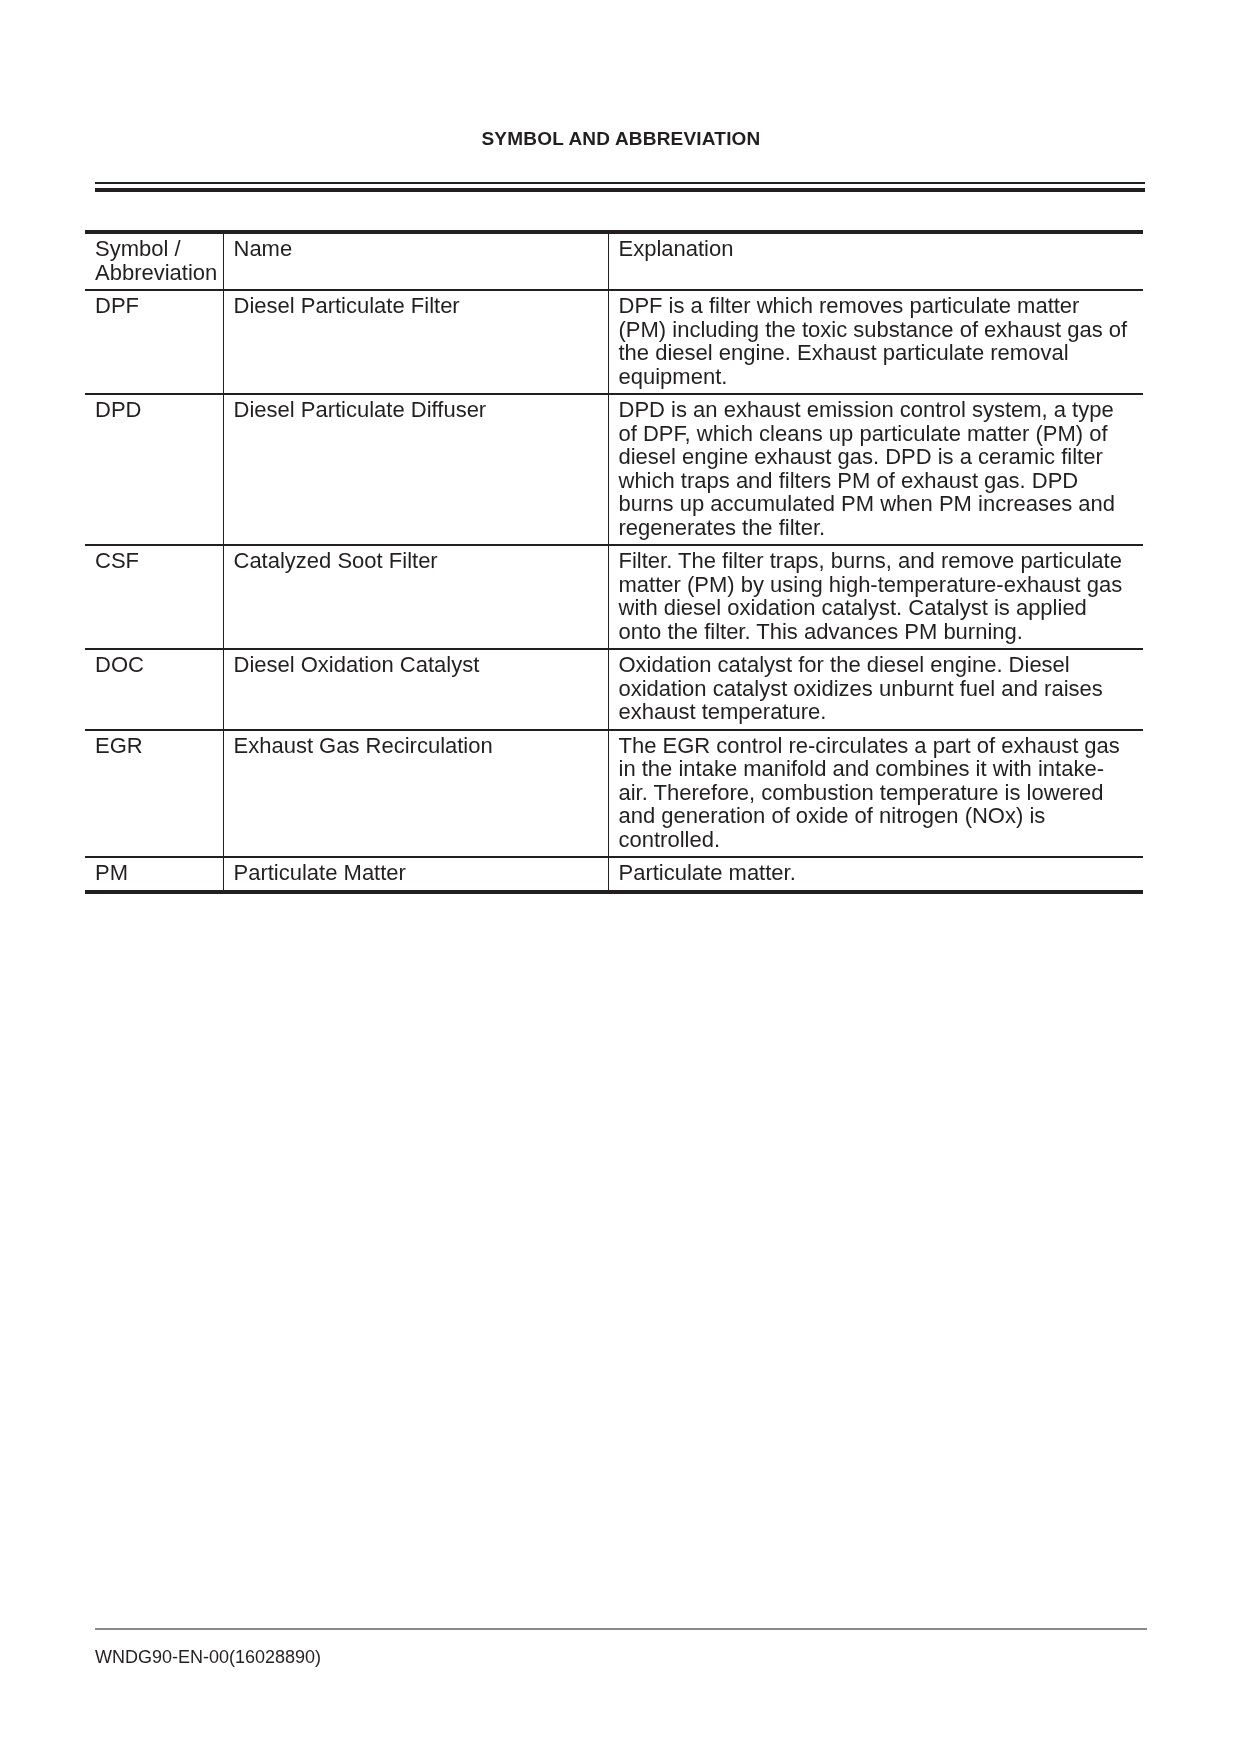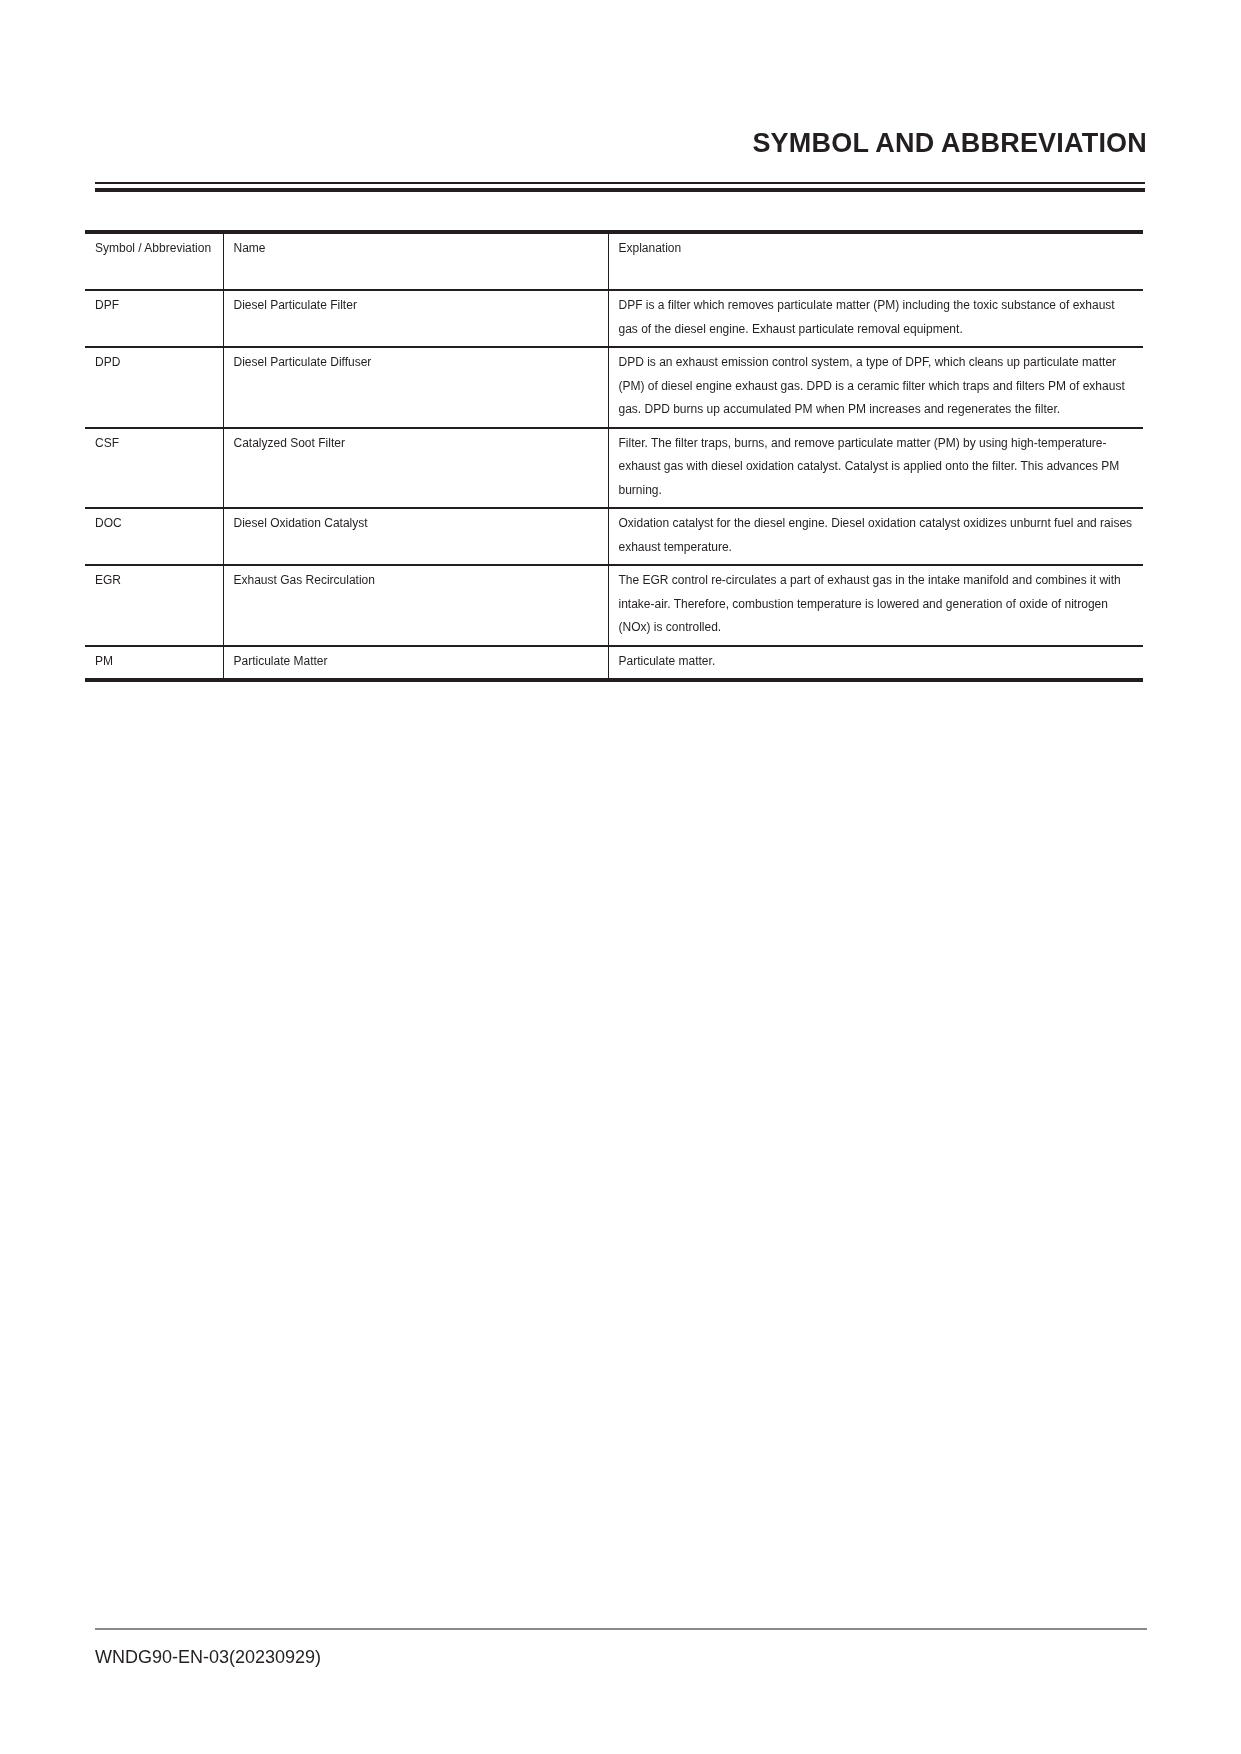--- a/index.html
+++ b/index.html
@@ -12,22 +12,22 @@
     color: #231f20;
     overflow: hidden;
   }
 
   
   .page-title {
     position: absolute;
     left: 95px;
     width: 1052px;
     top: 128px;
-    text-align: right;
-    font-size: 27px;
+    text-align: center;
+    font-size: 19px;
     font-weight: bold;
     letter-spacing: 0.2px;
     color: #231f20;
   }
   .title-rule {
     position: absolute;
     left: 95px;
     width: 1050px;
     top: 182px;
     height: 10px;
@@ -39,21 +39,21 @@
   
   table.sym-table {
     position: absolute;
     left: 85px;
     top: 230px;
     width: 1058px;
     border-collapse: collapse;
     table-layout: fixed;
     border-top: 4px solid #231f20;
     border-bottom: 4px solid #231f20;
-    font-size: 12px;
+    font-size: 22px;
     line-height: 23.5px;
   }
   table.sym-table th, table.sym-table td {
     vertical-align: top;
     text-align: left;
     font-weight: normal;
     padding: 3px 10px 5px 10px;
     border-bottom: 2px solid #231f20;
     color: #231f20;
     overflow: hidden;
@@ -149,16 +149,16 @@
           <td>PM</td>
           <td>Particulate Matter</td>
           <td>Particulate matter.</td>
         </tr>
     </tbody>
   </table>
 
   <div class="footer-rule"></div>
 
   <div class="footer">
-    <span class="footer-doc-code">WNDG90-EN-03(20230929)</span>
+    <span class="footer-doc-code">WNDG90-EN-00(16028890)</span>
   </div>
 
 </div>
 
 </body></html>

